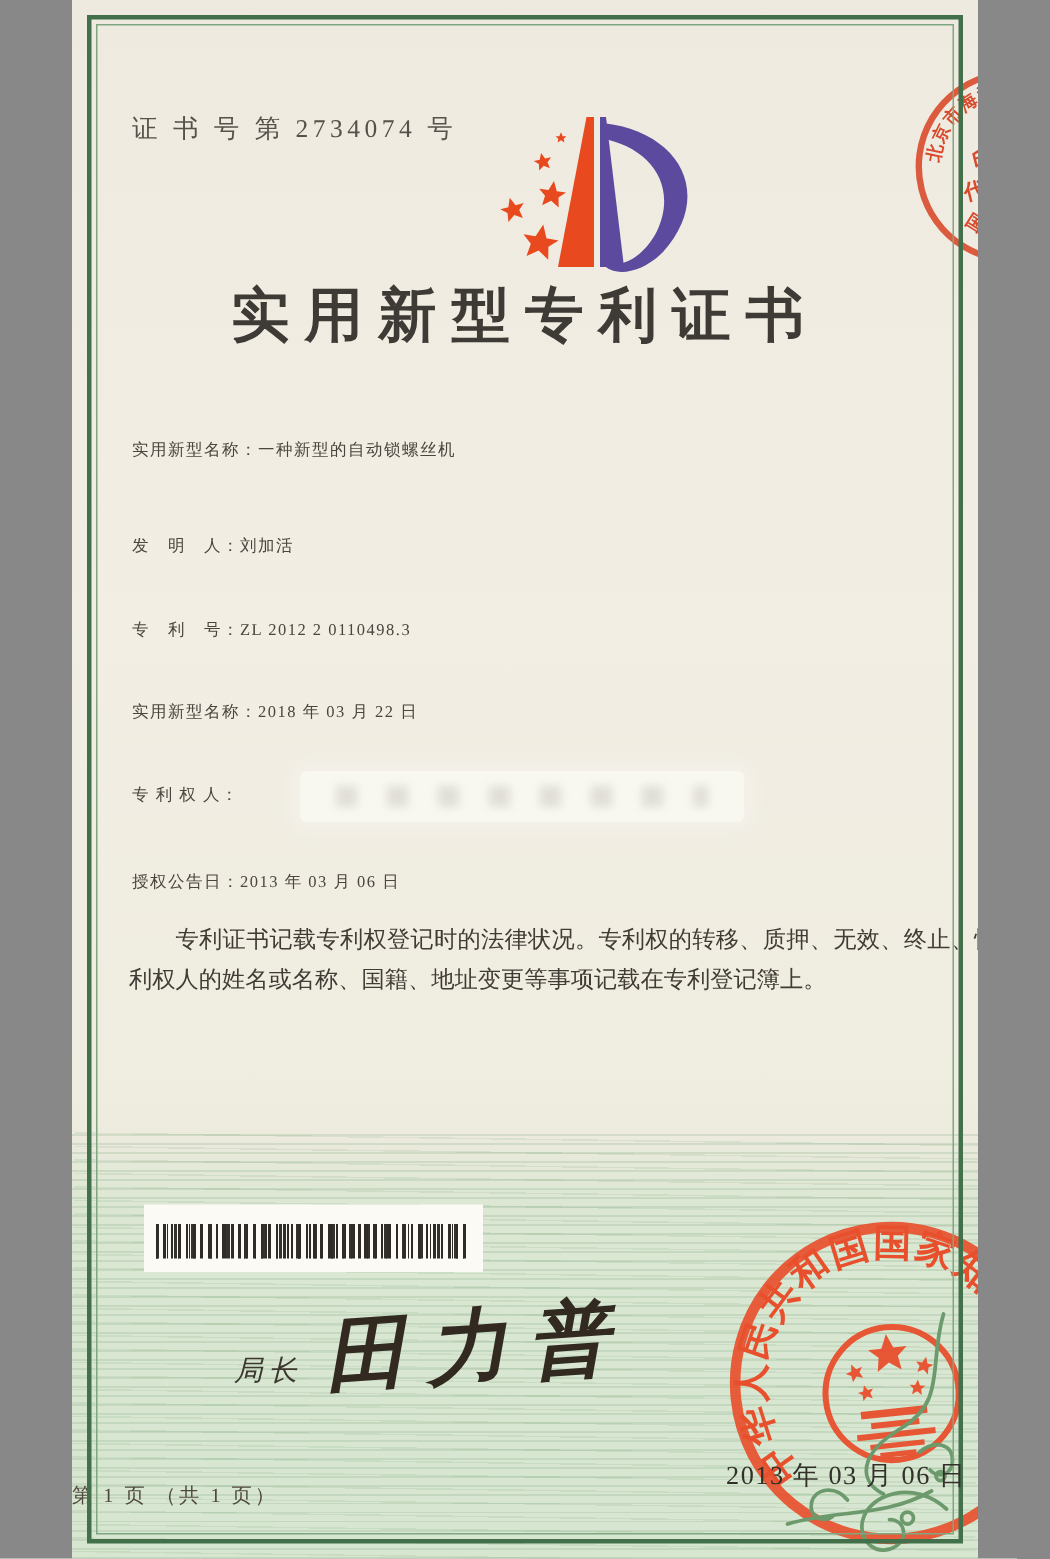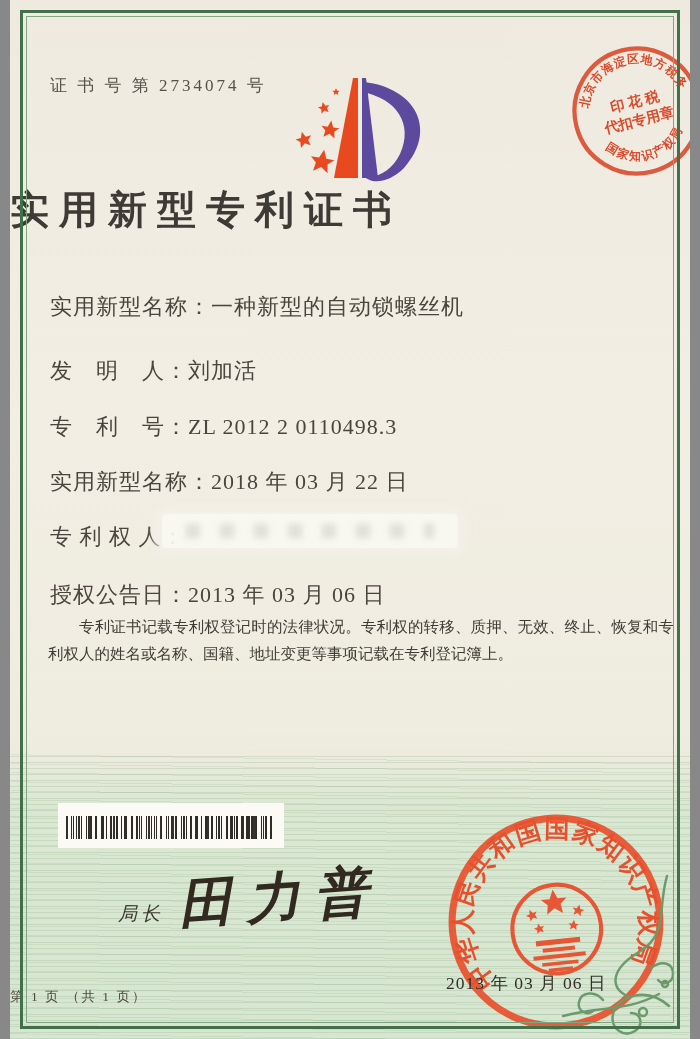--- a/index.html
+++ b/index.html
@@ -1,18 +1,18 @@
 <!DOCTYPE html>
 <html><head>
 <meta charset="utf-8">
 <style>
   html,body{margin:0;padding:0;}
   body{background:#888;}
   .page{
-    position:relative;width:680px;height:1039px;margin:0 auto;
+    position:relative;width:604px;height:1039px;margin:0 auto;
     background:#f1ede1;overflow:hidden;
     font-family:"Liberation Serif","DejaVu Serif",serif;
     color:#44403a;
   }
   
   .paper-shade{position:absolute;inset:0;
     background:linear-gradient(180deg,#efeadf 0%,#f2eee3 40%,#efece0 70%,#e9e9da 78%,transparent 82%);
     pointer-events:none;}
   
   .green-zone{position:absolute;left:0;right:0;top:755px;bottom:0;
@@ -21,24 +21,24 @@
       linear-gradient(180deg, rgba(214,230,208,0) 0%, rgba(214,230,208,.75) 18%, #d9e7d2 40%, #d7e6d0 100%);
   }
   .green-zone .wave2{position:absolute;inset:0;transform:rotate(.8deg);
     background:repeating-linear-gradient(0deg, rgba(110,155,110,.14) 0 1px, transparent 1px 9px);}
   
   .frame-outer{position:absolute;inset:10px;border:3px solid #41704a;pointer-events:none;}
   .frame-inner{position:absolute;inset:16px;border:1px solid #7fa681;pointer-events:none;}
 
   .cert-no{position:absolute;left:40px;top:74px;font-size:17px;letter-spacing:3px;color:#56514a;}
 
-  .title{position:absolute;left:0;right:0;top:183px;
+  .title{position:absolute;left:0;right:0;top:183px;text-align:center;
     font-size:39px;font-weight:700;letter-spacing:10px;color:#3e3a35;}
 
-  .field{position:absolute;left:40px;font-size:22px;letter-spacing:1px;color:#4a453e;white-space:nowrap;}
+  .field{position:absolute;left:40px;font-size:11px;letter-spacing:1px;color:#4a453e;white-space:nowrap;}
   .f0{top:292px}.f1{top:356px}.f2{top:412px}.f3{top:467px}.f4{top:522px}.f5{top:580px}
 
   .redact{position:absolute;left:152px;top:514px;width:296px;height:34px;
     background:rgba(249,247,241,.92);border-radius:4px;
     box-shadow:0 0 10px 7px rgba(243,240,233,.95);}
   .redact .smudge{position:absolute;left:8%;top:30%;width:84%;height:40%;
     background:repeating-linear-gradient(90deg, rgba(120,115,108,.18) 0 14px, transparent 14px 34px);
     filter:blur(3px);}
 
   .body-text{position:absolute;left:38px;top:614px;width:626px;

